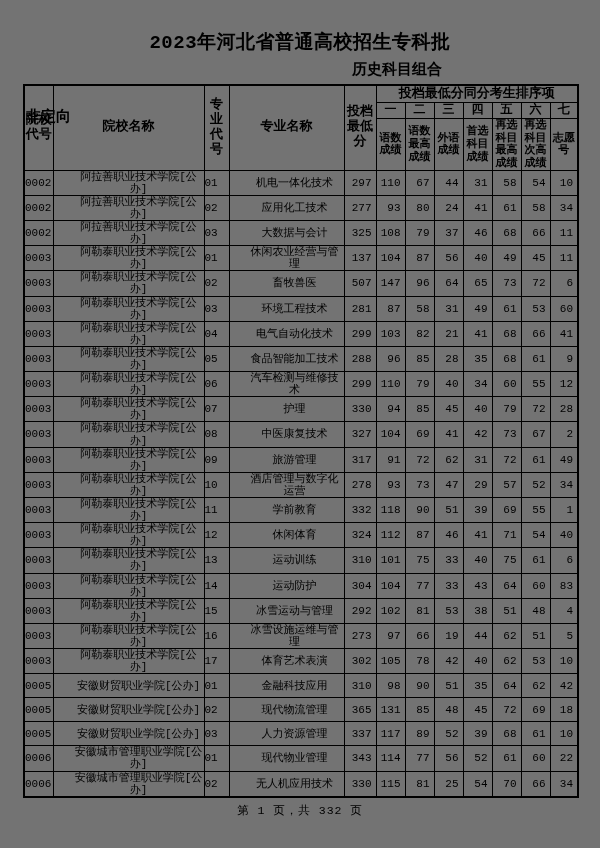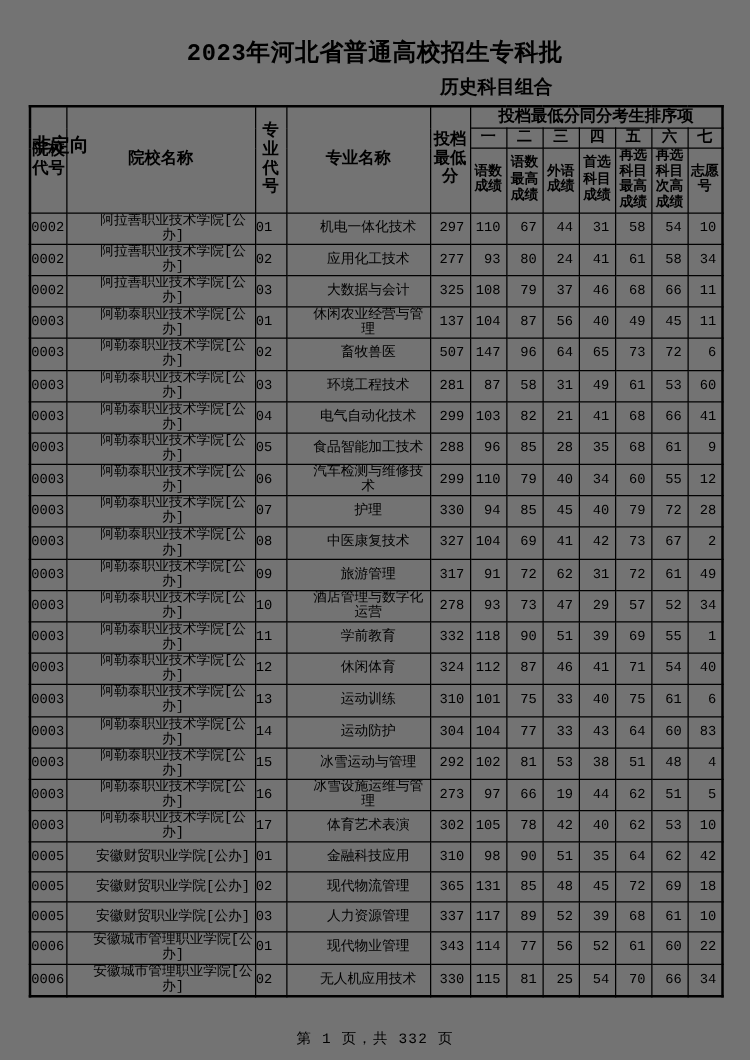--- a/index.html
+++ b/index.html
@@ -78,21 +78,21 @@
   }
   td.c0 { text-align: left; }
   td.c1 { text-align: center; padding-left: 20px; }
   td.c2 { text-align: left; }
   td.c3 { text-align: center; padding-left: 16px; }
   td.c4, td.c5, td.c6, td.c7, td.c8, td.c9, td.c10, td.c11 {
     text-align: right;
     padding-right: 4px;
   }
   .footer {
-    margin-top: 25px;
+    margin-top: 5px;
     text-align: center;
     font-size: 11.5px;
     letter-spacing: 1px;
   }
 </style>
 </head>
 <body>
 
 <div class="page">
 

